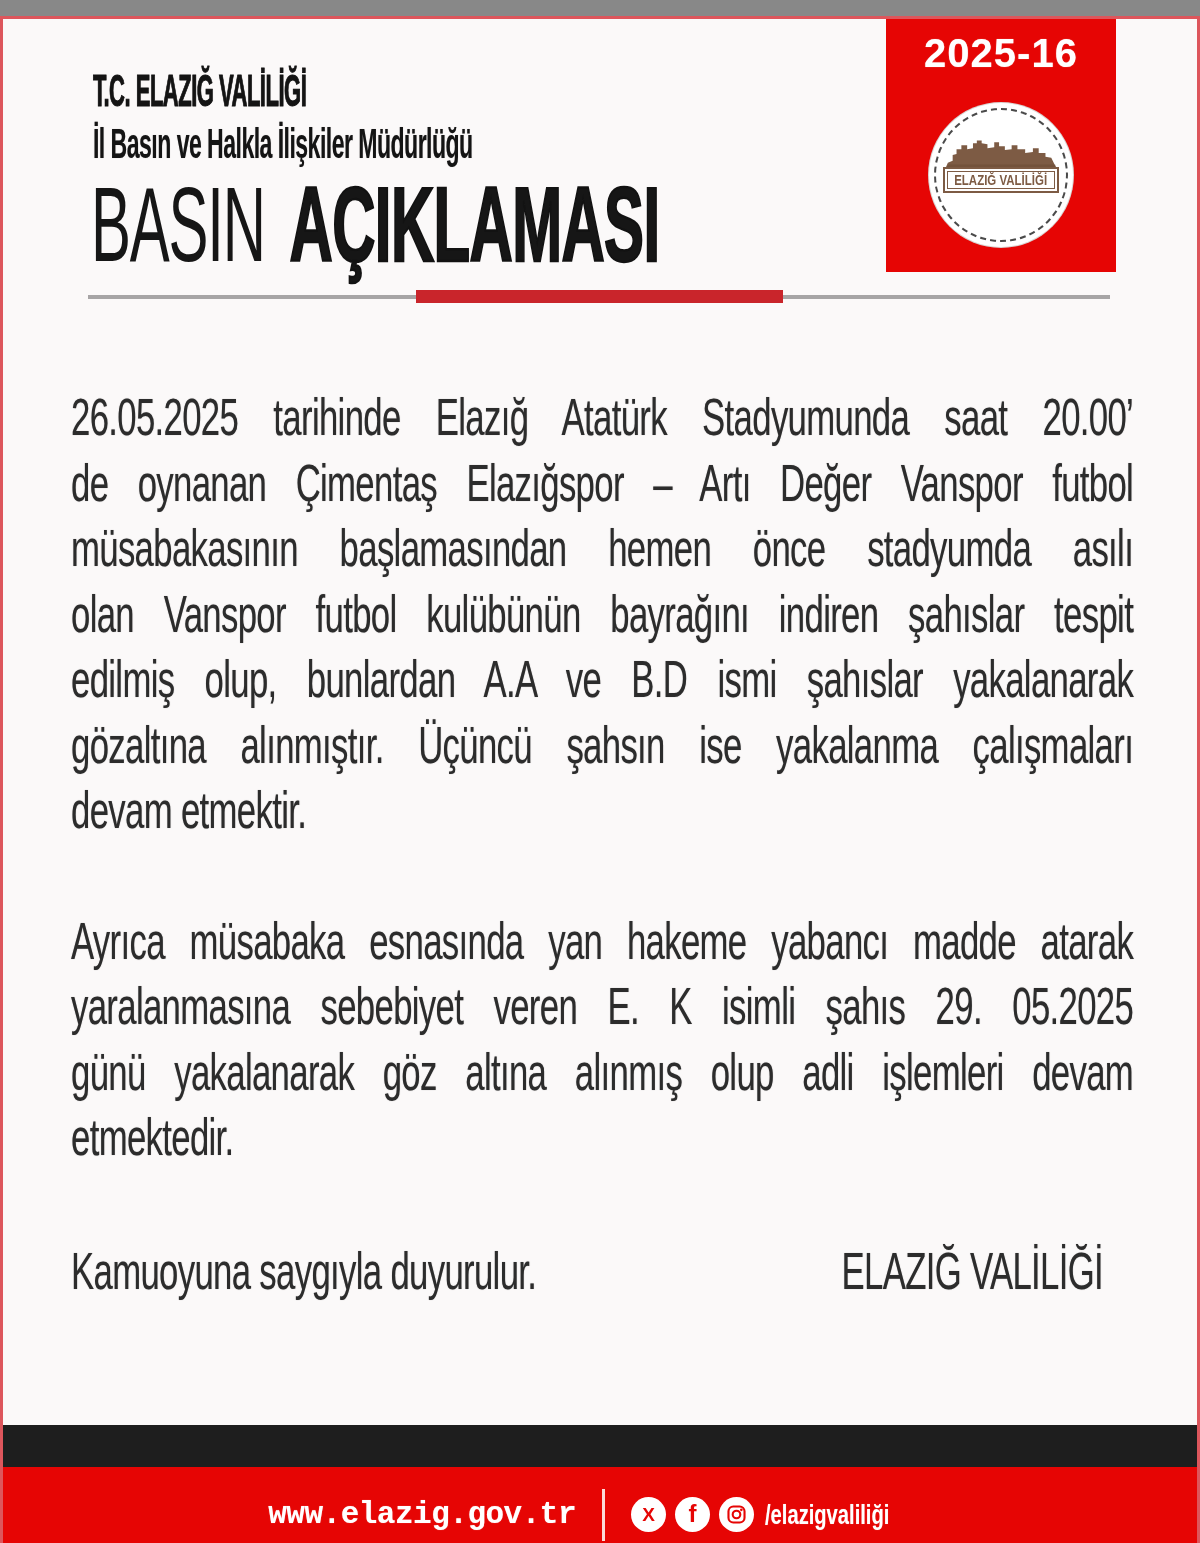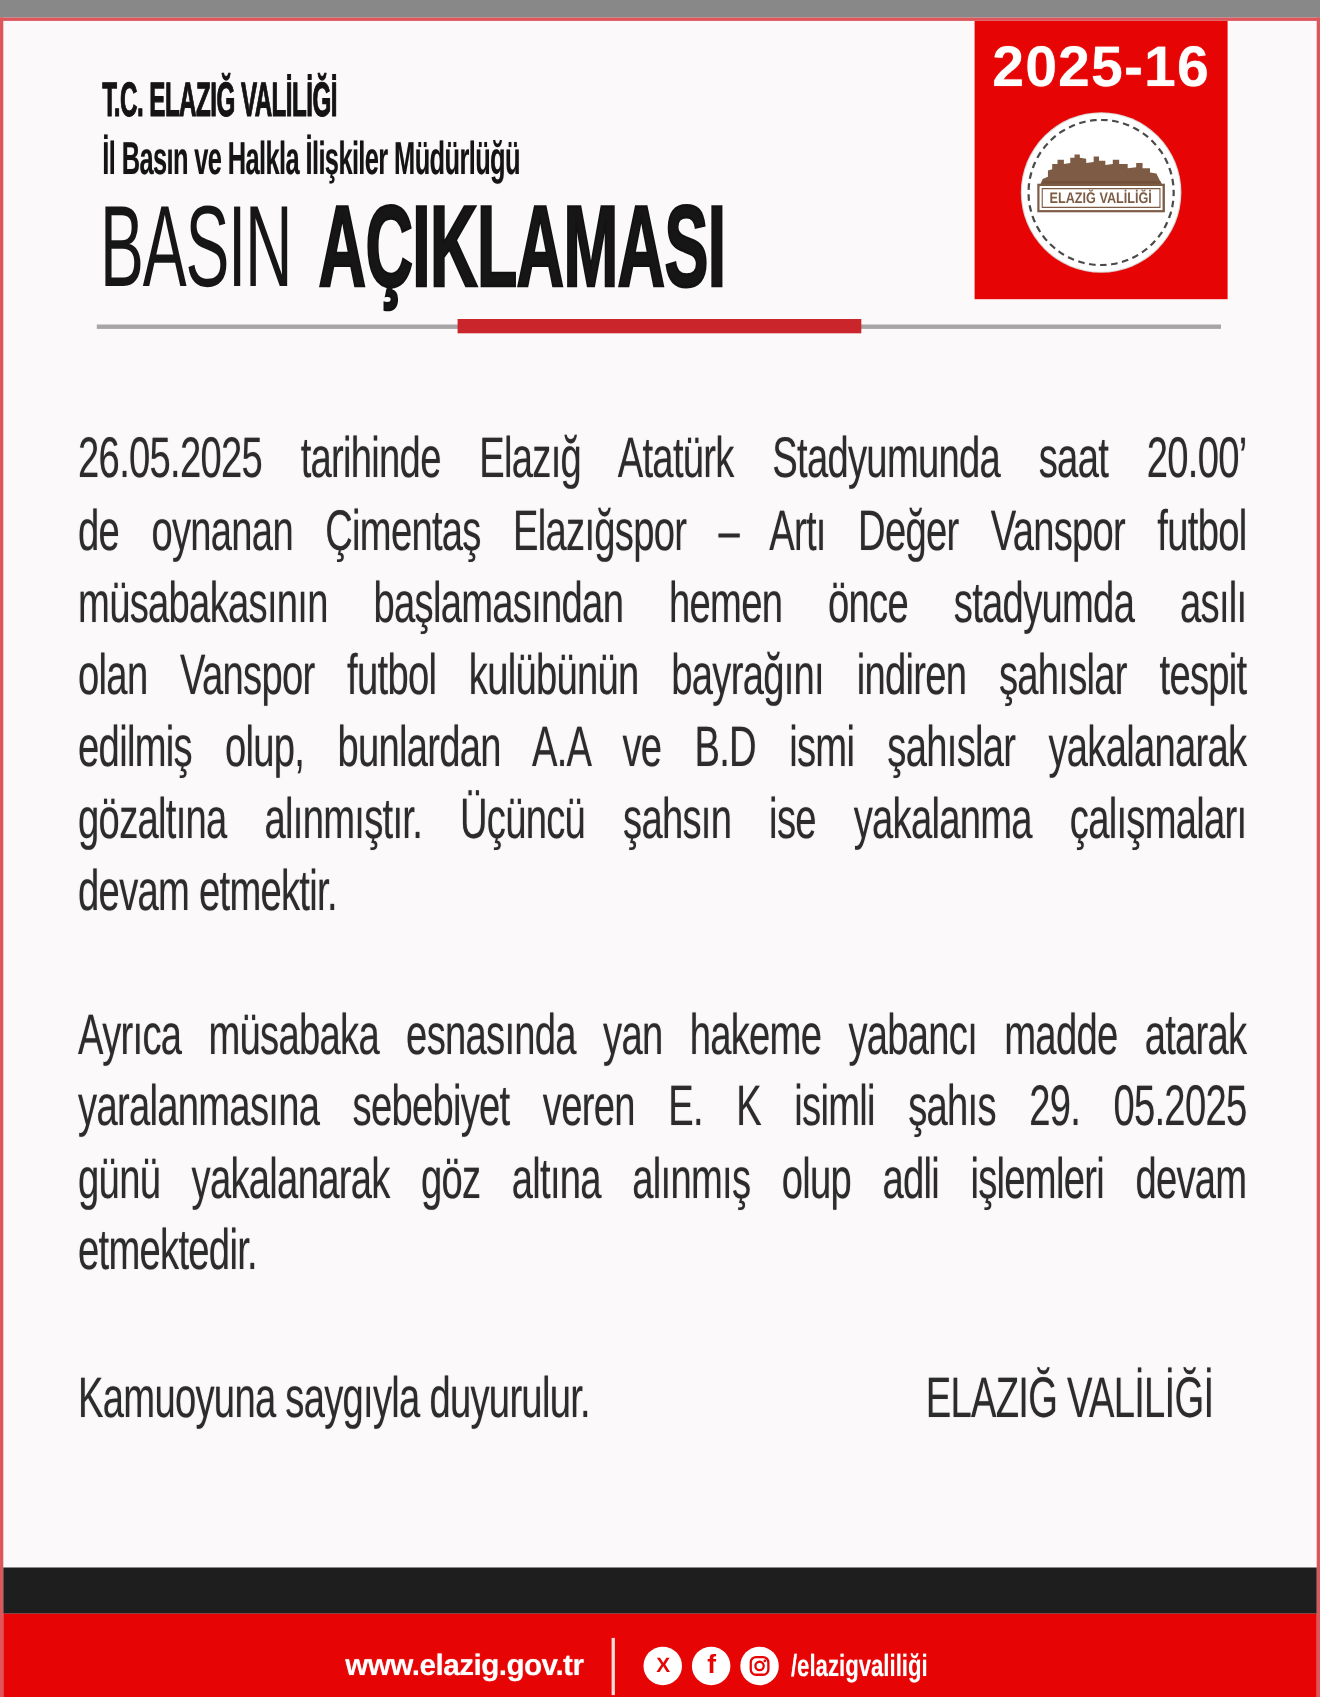--- a/index.html
+++ b/index.html
@@ -55,21 +55,21 @@
     margin-left:16px;letter-spacing:-1px;
   }
 
   
   .issue-box{
     position:absolute;left:883px;top:0;width:230px;height:253px;
     background:var(--red);
   }
   .issue-no{
     margin-top:12px;text-align:center;
-    font-size:52px;font-weight:700;color:#fff;letter-spacing:1px;
+    font-size:40px;font-weight:700;color:#fff;letter-spacing:1px;
     text-shadow:0 0 1px rgba(255,255,255,.6);
   }
   .logo{
     position:absolute;left:43px;top:84px;width:144px;height:144px;
     background:#fff;border-radius:50%;
     box-shadow:0 0 0 1px #d9d4d2;
   }
   .logo-ring{
     position:absolute;inset:5px;border-radius:50%;
     border:2px dashed #4a4a4a;
@@ -113,22 +113,23 @@
   }
 
   
   .band-dark{position:absolute;left:-3px;top:1406px;width:1206px;height:42px;background:var(--dark-band);}
   .band-red{
     position:absolute;left:-3px;top:1448px;width:1206px;height:95px;
     background:var(--red);
     display:flex;align-items:center;justify-content:center;
   }
   .site{
-    color:#fff;font-size:27px;font-weight:700;letter-spacing:-.5px;
+    color:#fff;font-size:31px;font-weight:700;letter-spacing:-.5px;
     text-shadow:0 0 1px rgba(255,255,255,.5);
+    font-family:Liberation Mono, monospace;
   }
   .fdiv{width:3px;height:52px;background:rgba(255,255,255,.85);margin:0 26px;}
   .icon-disc{
     width:35px;height:35px;border-radius:50%;background:#fff;
     display:inline-flex;align-items:center;justify-content:center;
     margin-right:9px;flex:0 0 auto;
   }
   .xg{font-size:19px;font-weight:700;color:var(--red);line-height:1;}
   .fg{font-size:24px;font-weight:700;color:var(--red);line-height:1;margin-top:-2px;}
   .handle{

